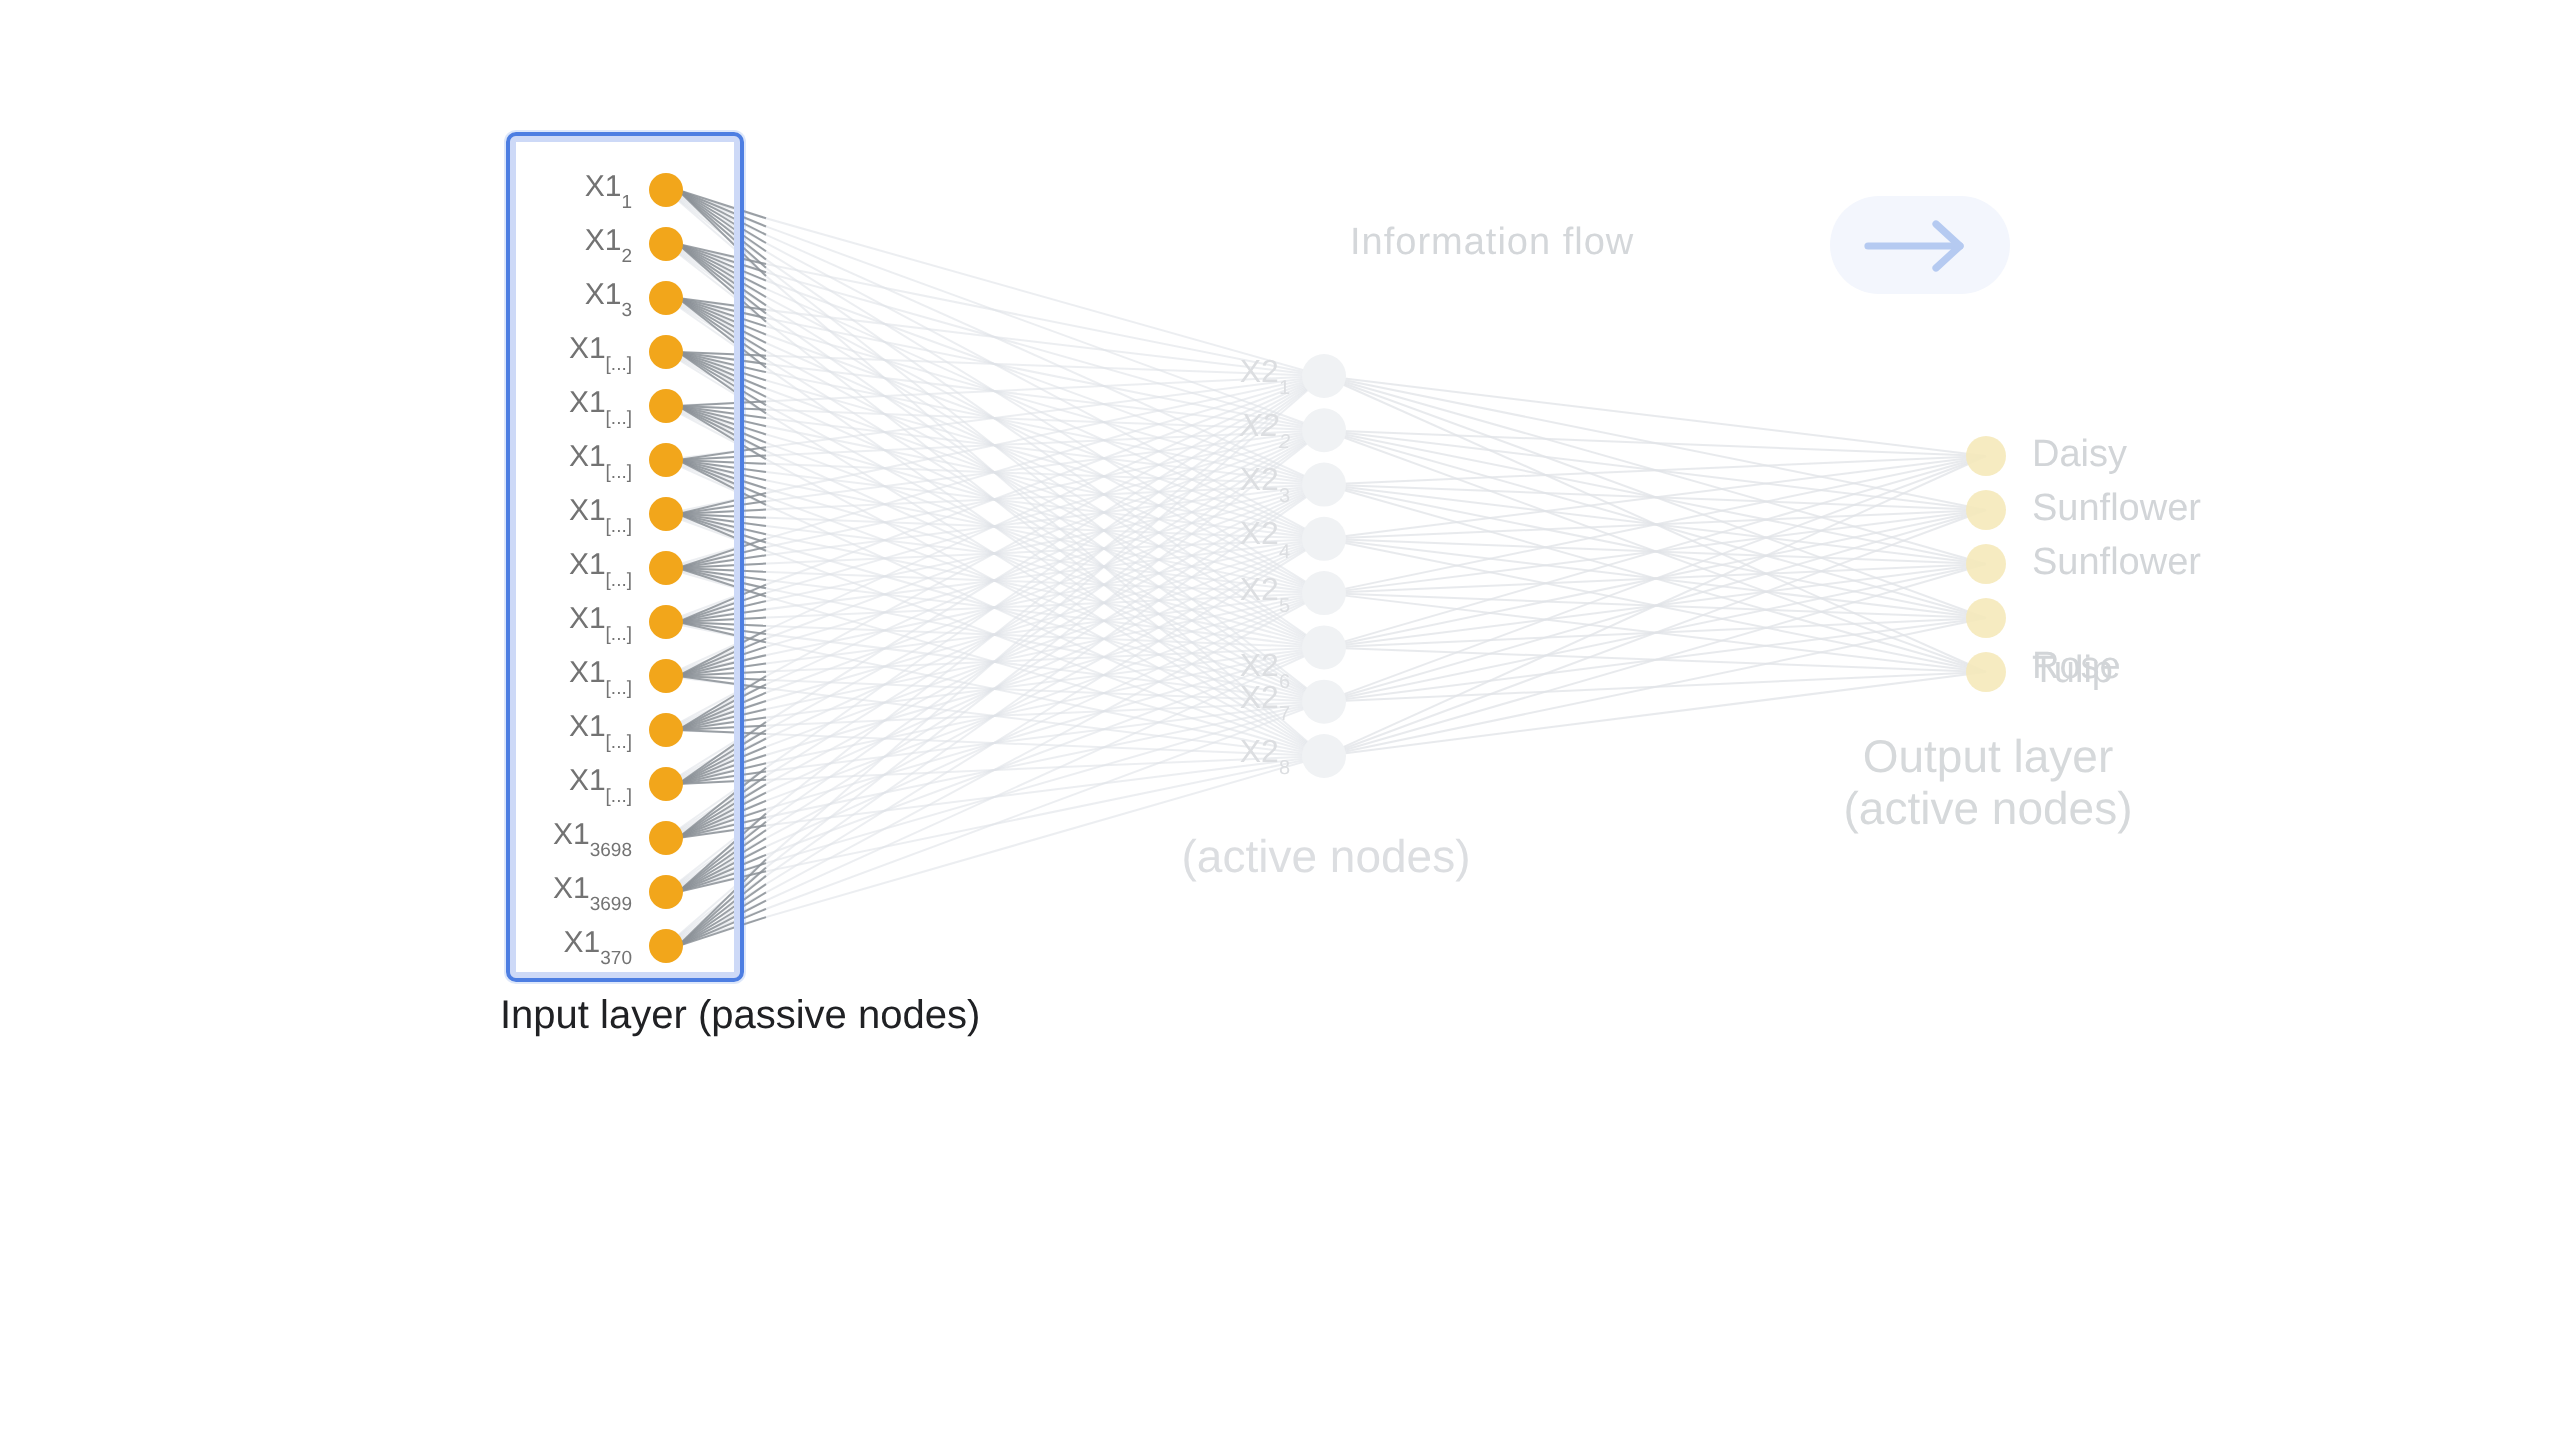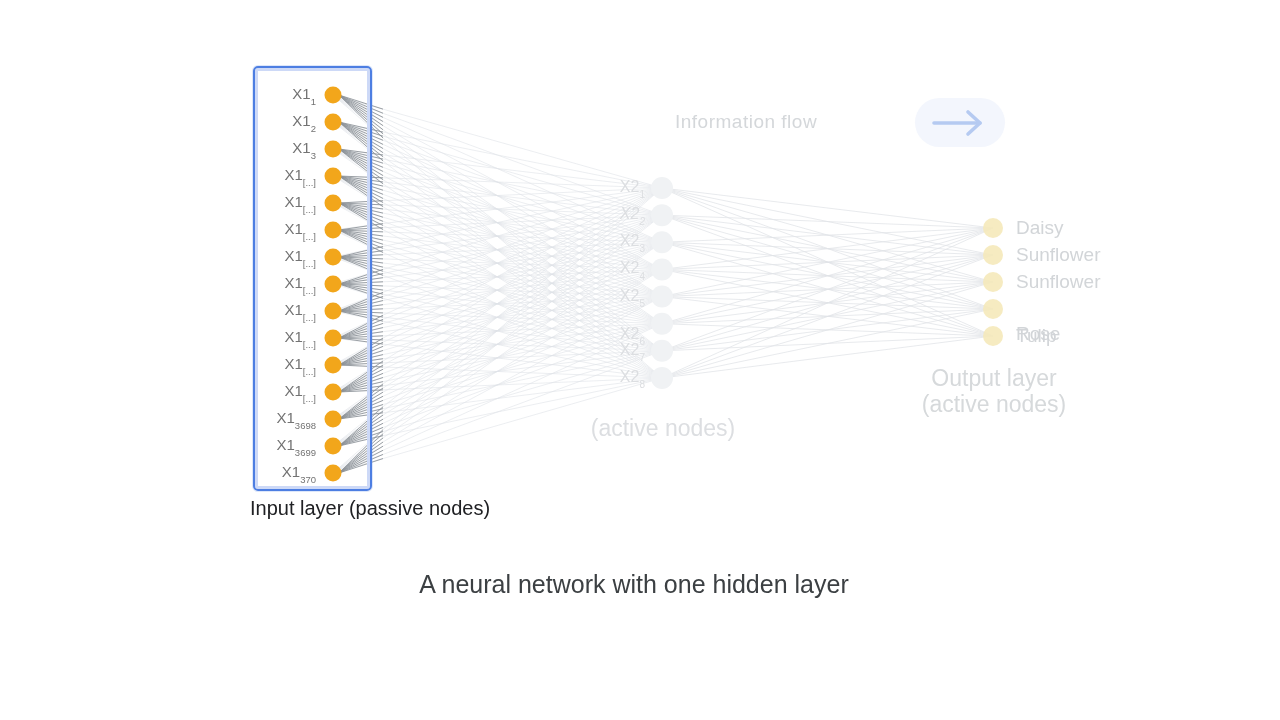--- a/index.html
+++ b/index.html
@@ -369,21 +369,20 @@
     <div>(active nodes)</div>
   </div>
 
   <div class="layer-caption output-caption">
     <div>Output layer</div>
     <div>(active nodes)</div>
   </div>
 
   <div class="input-caption">Input layer (passive nodes)</div>
 
-  <div class="main-caption">A neural network with one hidden layer</div>
 
 <div class="node-label in-label" style="top: 95px;"><span>X1</span><sub>1</sub></div>
     <div class="node-label in-label" style="top: 122px;"><span>X1</span><sub>2</sub></div>
     <div class="node-label in-label" style="top: 149px;"><span>X1</span><sub>3</sub></div>
     <div class="node-label in-label" style="top: 176px;"><span>X1</span><sub>[...]</sub></div>
     <div class="node-label in-label" style="top: 203px;"><span>X1</span><sub>[...]</sub></div>
     <div class="node-label in-label" style="top: 230px;"><span>X1</span><sub>[...]</sub></div>
     <div class="node-label in-label" style="top: 257px;"><span>X1</span><sub>[...]</sub></div>
     <div class="node-label in-label" style="top: 284px;"><span>X1</span><sub>[...]</sub></div>
     <div class="node-label in-label" style="top: 311px;"><span>X1</span><sub>[...]</sub></div>

